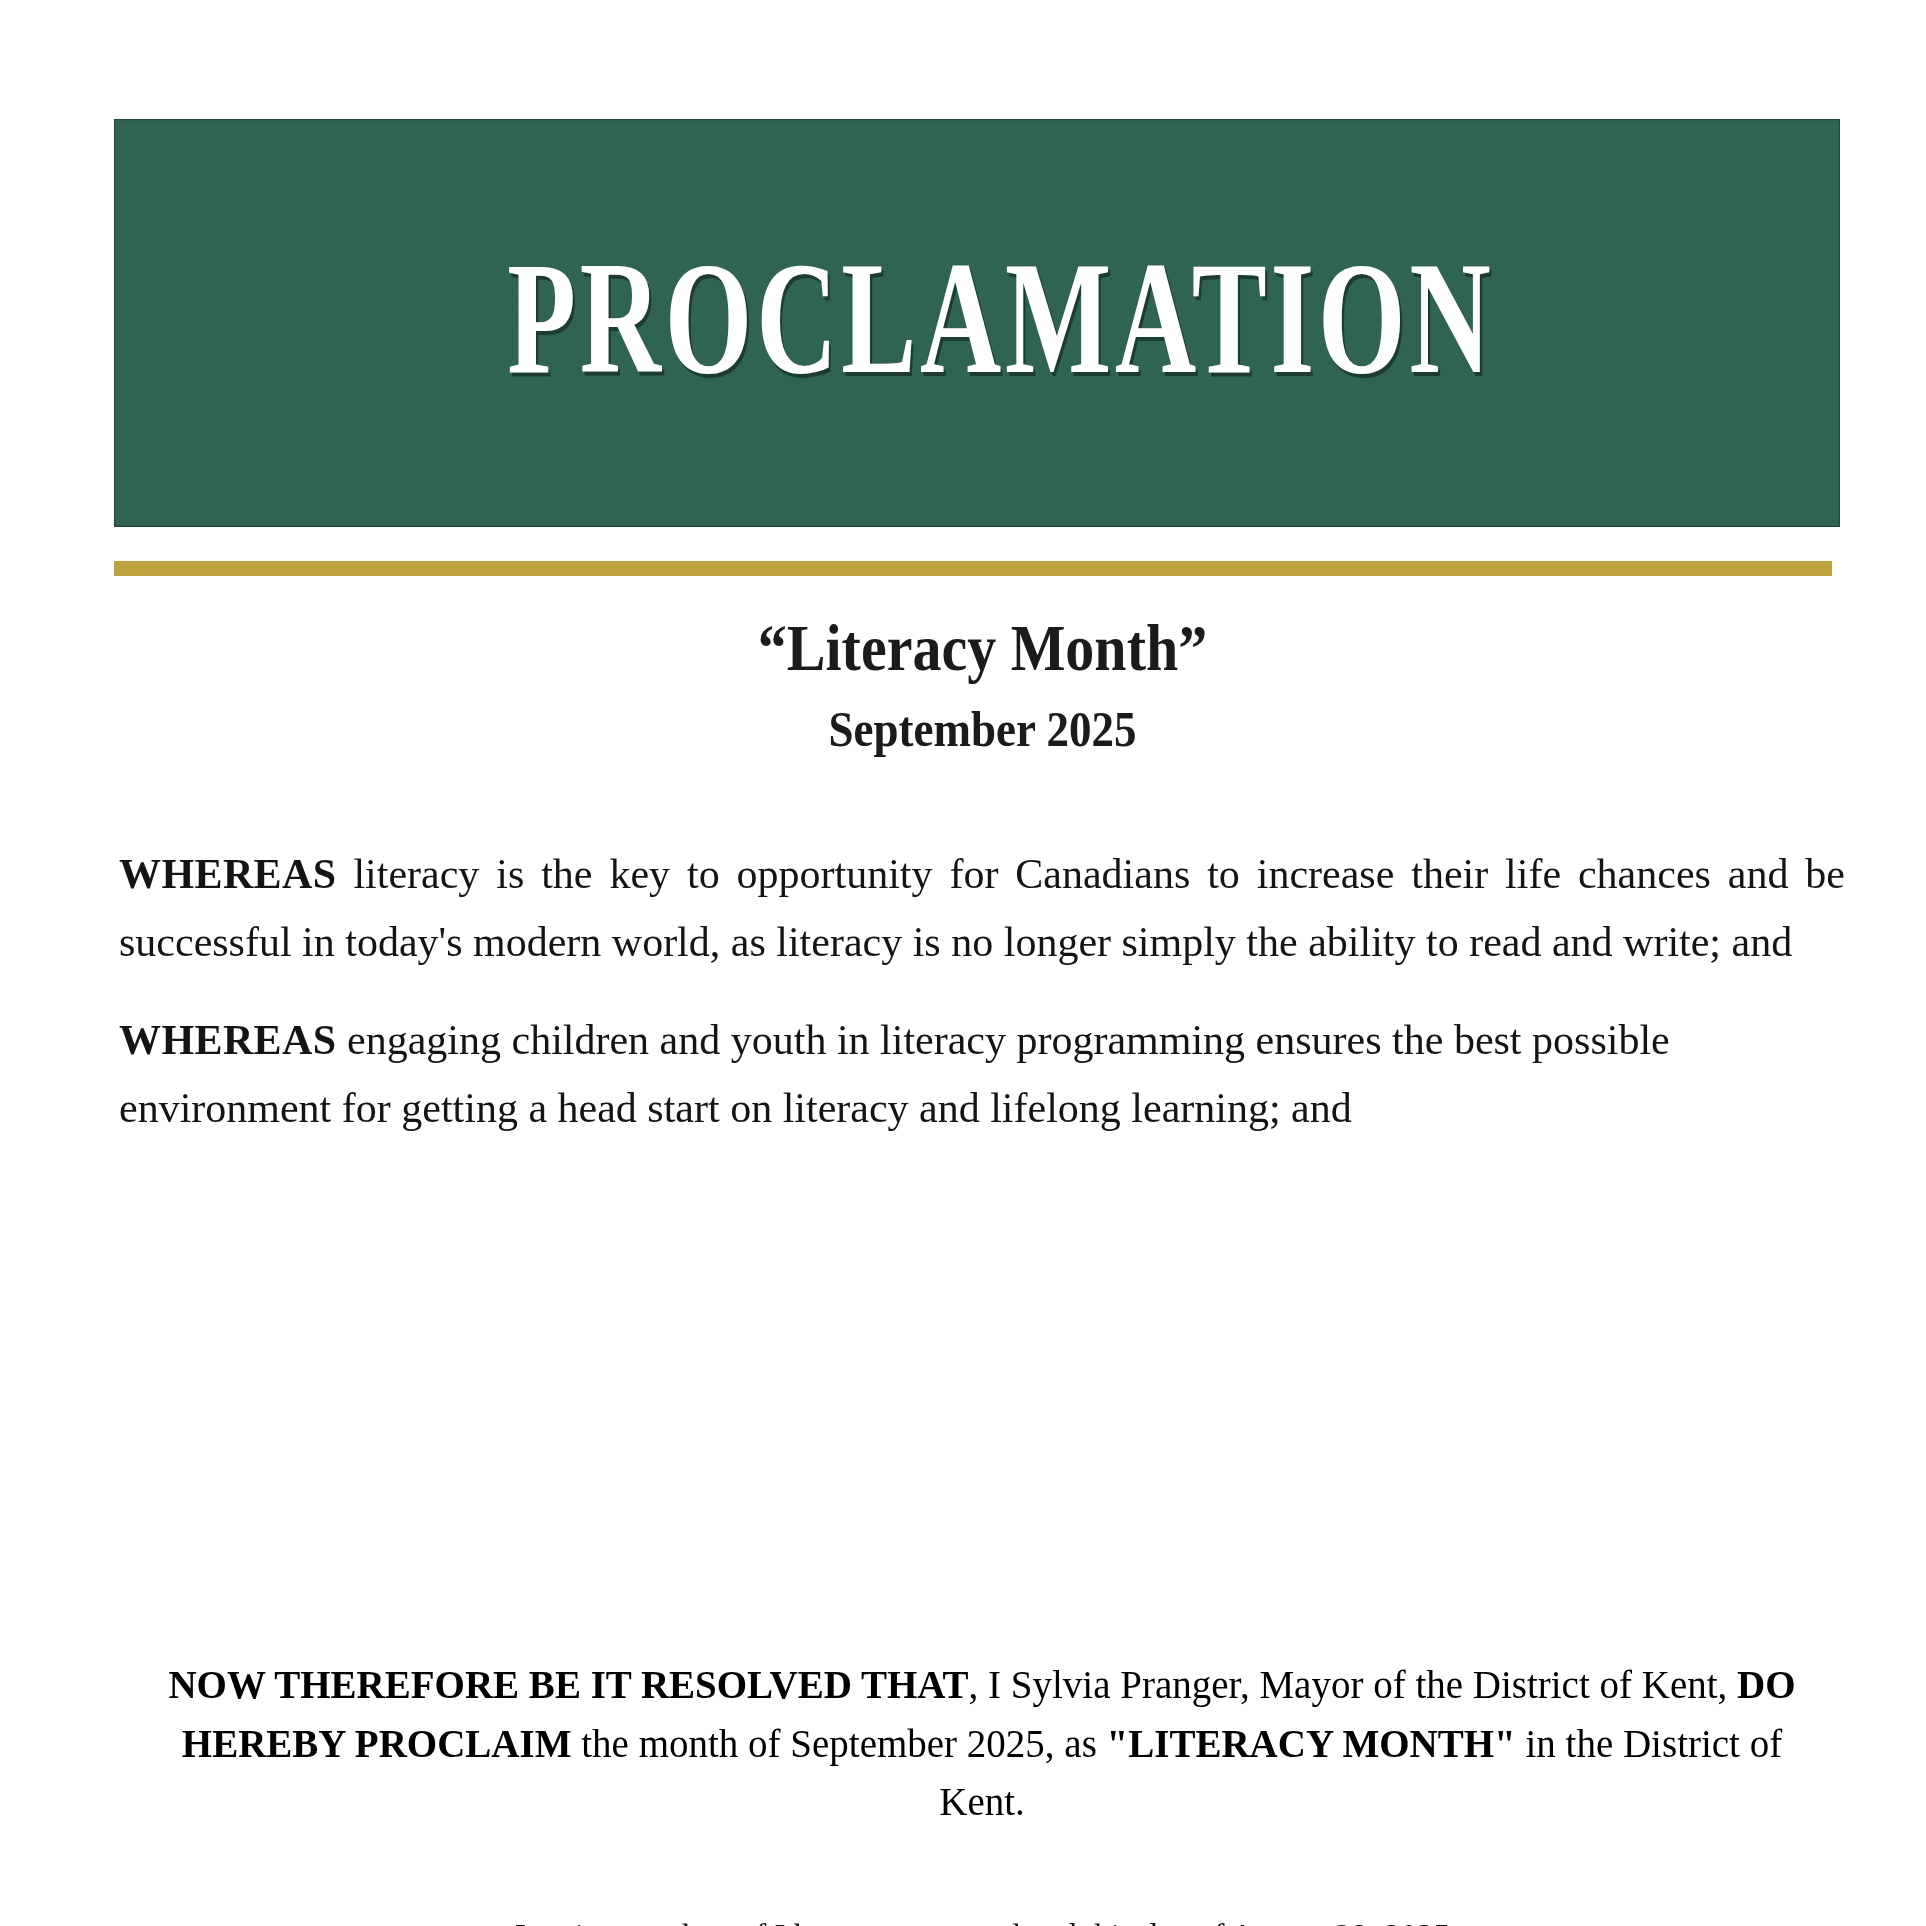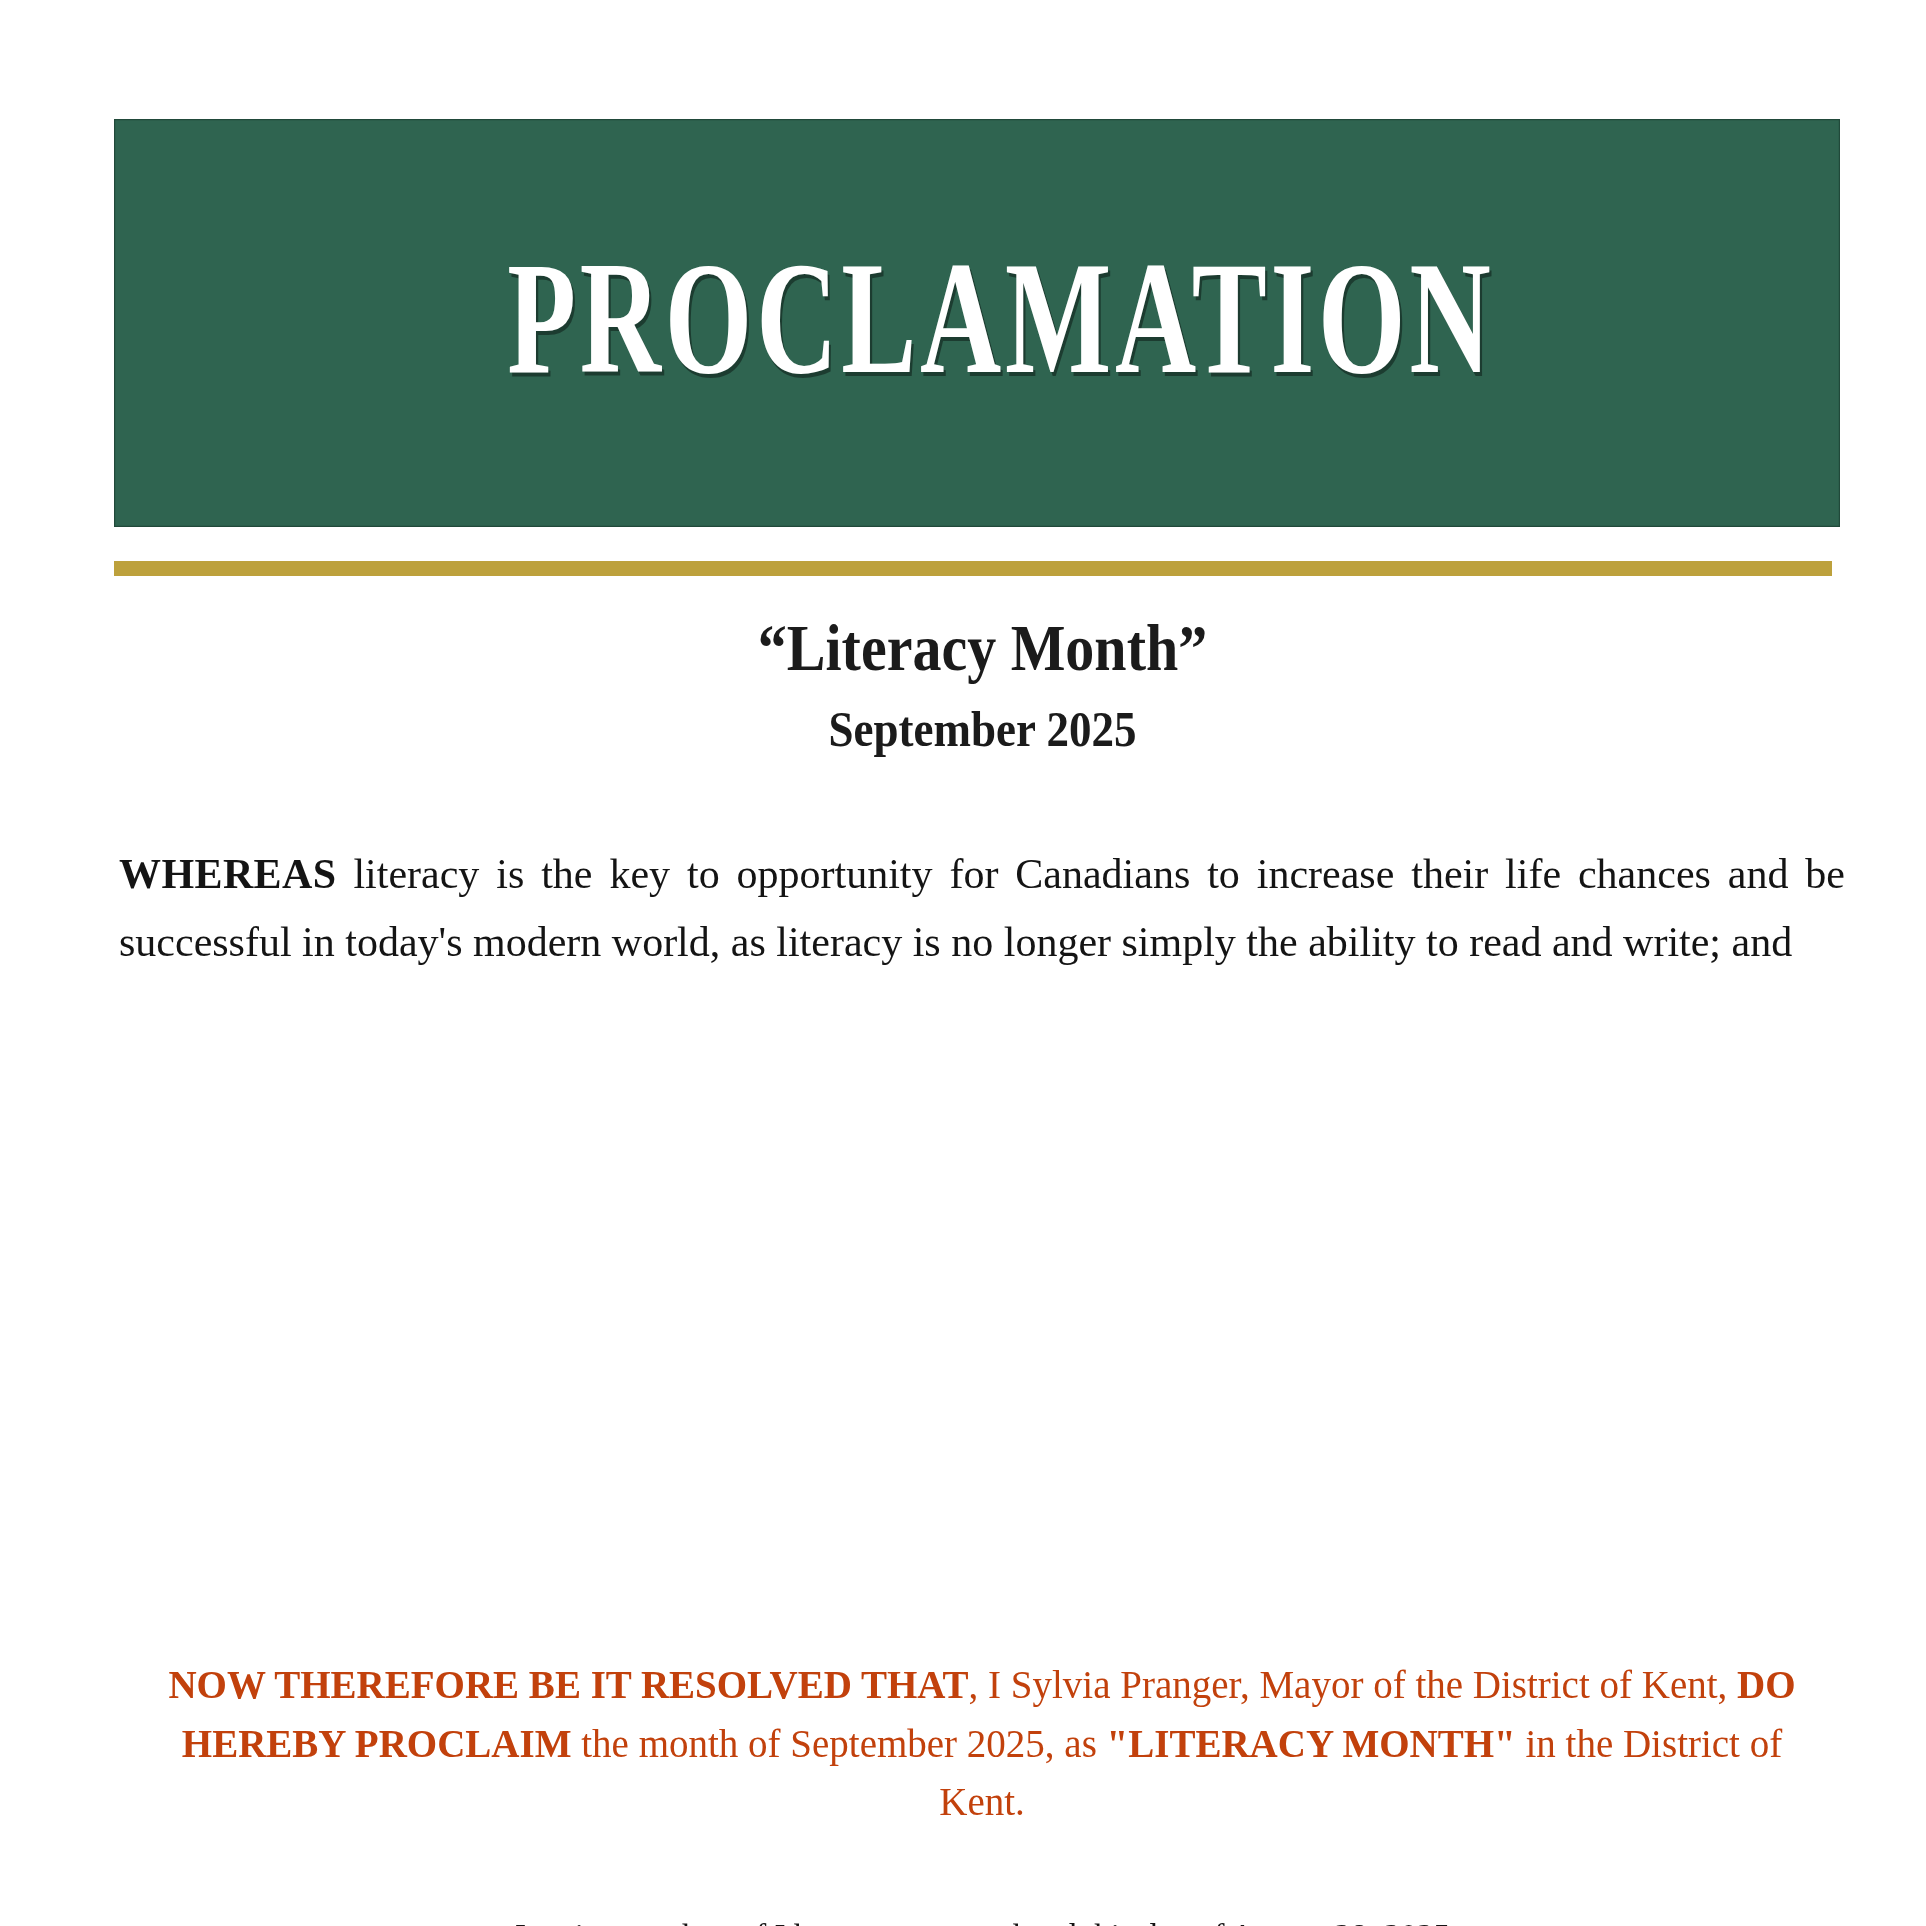--- a/index.html
+++ b/index.html
@@ -111,21 +111,21 @@
 
   
   .resolution {
     position: absolute;
     left: 146px;
     top: 1656px;
     width: 1672px;
     text-align: center;
     font-size: 39px;
     line-height: 1.50;
-    color: #c2410c;
+    color: #000000;
   }
   .resolution b { font-weight: 700; }
 
   
   .witness {
     position: absolute;
     left: 0; right: 0;
     top: 1918px;
     text-align: center;
     font-size: 33px;
@@ -149,20 +149,21 @@
     <div class="banner-title"><span>PROCLAMATION</span></div>
   </div>
 
   <div class="gold-rule-top"></div>
 
   <div class="doc-title"><span>“Literacy Month”</span></div>
   <div class="doc-subtitle"><span>September 2025</span></div>
 
   <div class="body-area">
     <p class="para p1"><span class="lead">WHEREAS</span><span> literacy is the key to opportunity for Canadians to increase their life chances and be successful in today's modern world, as literacy is no longer simply the ability to read and write; and</span></p>
+    <p class="para p2"><span class="lead">WHEREAS</span><span> engaging children and youth in literacy programming ensures the best possible environment for getting a head start on literacy and lifelong learning; and</span></p>
   </div>
 
   <div class="resolution"><b>NOW THEREFORE BE IT RESOLVED THAT</b><span>, I Sylvia Pranger, Mayor of the District of Kent, </span><b>DO HEREBY PROCLAIM</b><span> the month of September 2025, as </span><b>"LITERACY MONTH"</b><span> in the District of Kent.</span></div>
 
   <div class="witness">In witness whereof I hereunto set my hand this day of August 28, 2025</div>
 
   <div class="sig-block">
     
     
     

